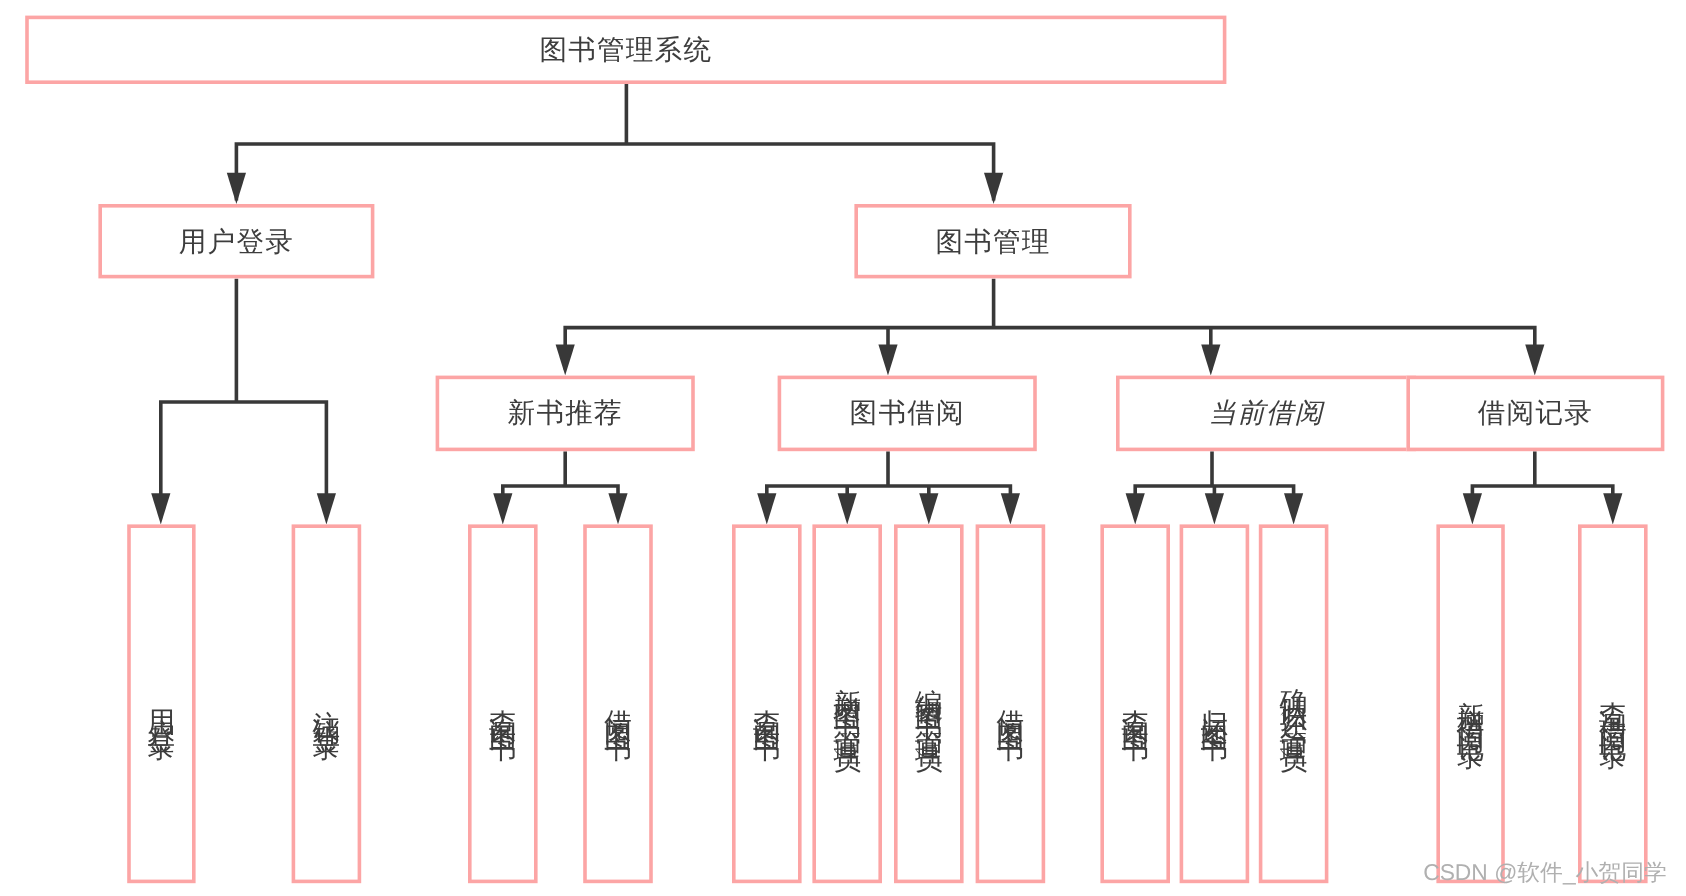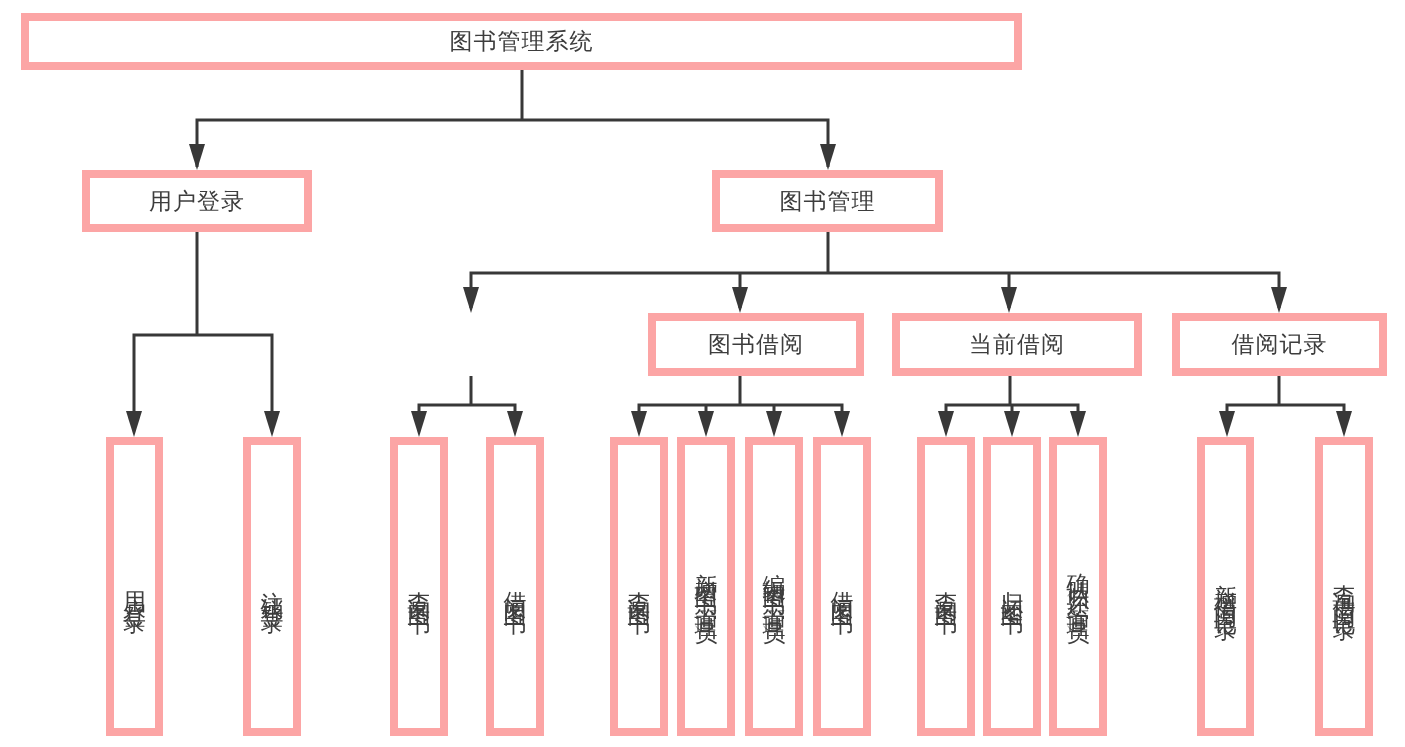--- a/index.html
+++ b/index.html
@@ -28,21 +28,21 @@
     stroke-width: 3;
   }
   .arrow {
     fill: #383838;
     stroke: none;
   }
   .box {
     position: absolute;
     box-sizing: border-box;
     background: #ffffff;
-    border: 8px solid #fca5a5;
+    border: 3px solid #fca5a5;
     color: #3d3d3d;
     display: flex;
     align-items: center;
     justify-content: center;
   }
   .hbox span {
     font-size: 23px;
     letter-spacing: 1px;
     white-space: nowrap;
   }
@@ -108,24 +108,27 @@
     <span>图书管理系统</span>
   </div>
 
   <div class="box hbox" style="left:82px; top:170px; width:230px; height:62px;">
     <span>用户登录</span>
   </div>
   <div class="box hbox" style="left:712px; top:170px; width:231px; height:62px;">
     <span>图书管理</span>
   </div>
 
+  <div class="box hbox" style="left:363px; top:313px; width:216px; height:63px;">
+    <span>新书推荐</span>
+  </div>
   <div class="box hbox" style="left:648px; top:313px; width:216px; height:63px;">
     <span>图书借阅</span>
   </div>
-  <div class="box hbox" style="left:892px; top:313px; width:250px; height:63px;">
+  <div class="box hbox" style="left:930px; top:313px; width:250px; height:63px;font-style:italic;">
     <span>当前借阅</span>
   </div>
   <div class="box hbox" style="left:1172px; top:313px; width:215px; height:63px;align-items:center;">
     <span>借阅记录</span>
   </div>
 
   <div class="box vbox" style="left:106px; top:437px; width:57px; height:299px;">
     <span>用户登录</span>
   </div>
   <div class="box vbox" style="left:243px; top:437px; width:58px; height:299px;">
@@ -162,14 +165,15 @@
     <span>确认归还（管理员）</span>
   </div>
 
   <div class="box vbox" style="left:1197px; top:437px; width:57px; height:299px;">
     <span>新增借阅记录</span>
   </div>
   <div class="box vbox" style="left:1315px; top:437px; width:58px; height:299px;">
     <span>查询借阅记录</span>
   </div>
 
+  <div class="watermark">CSDN @软件_小贺同学</div>
 
 </div>
 
 </body></html>

